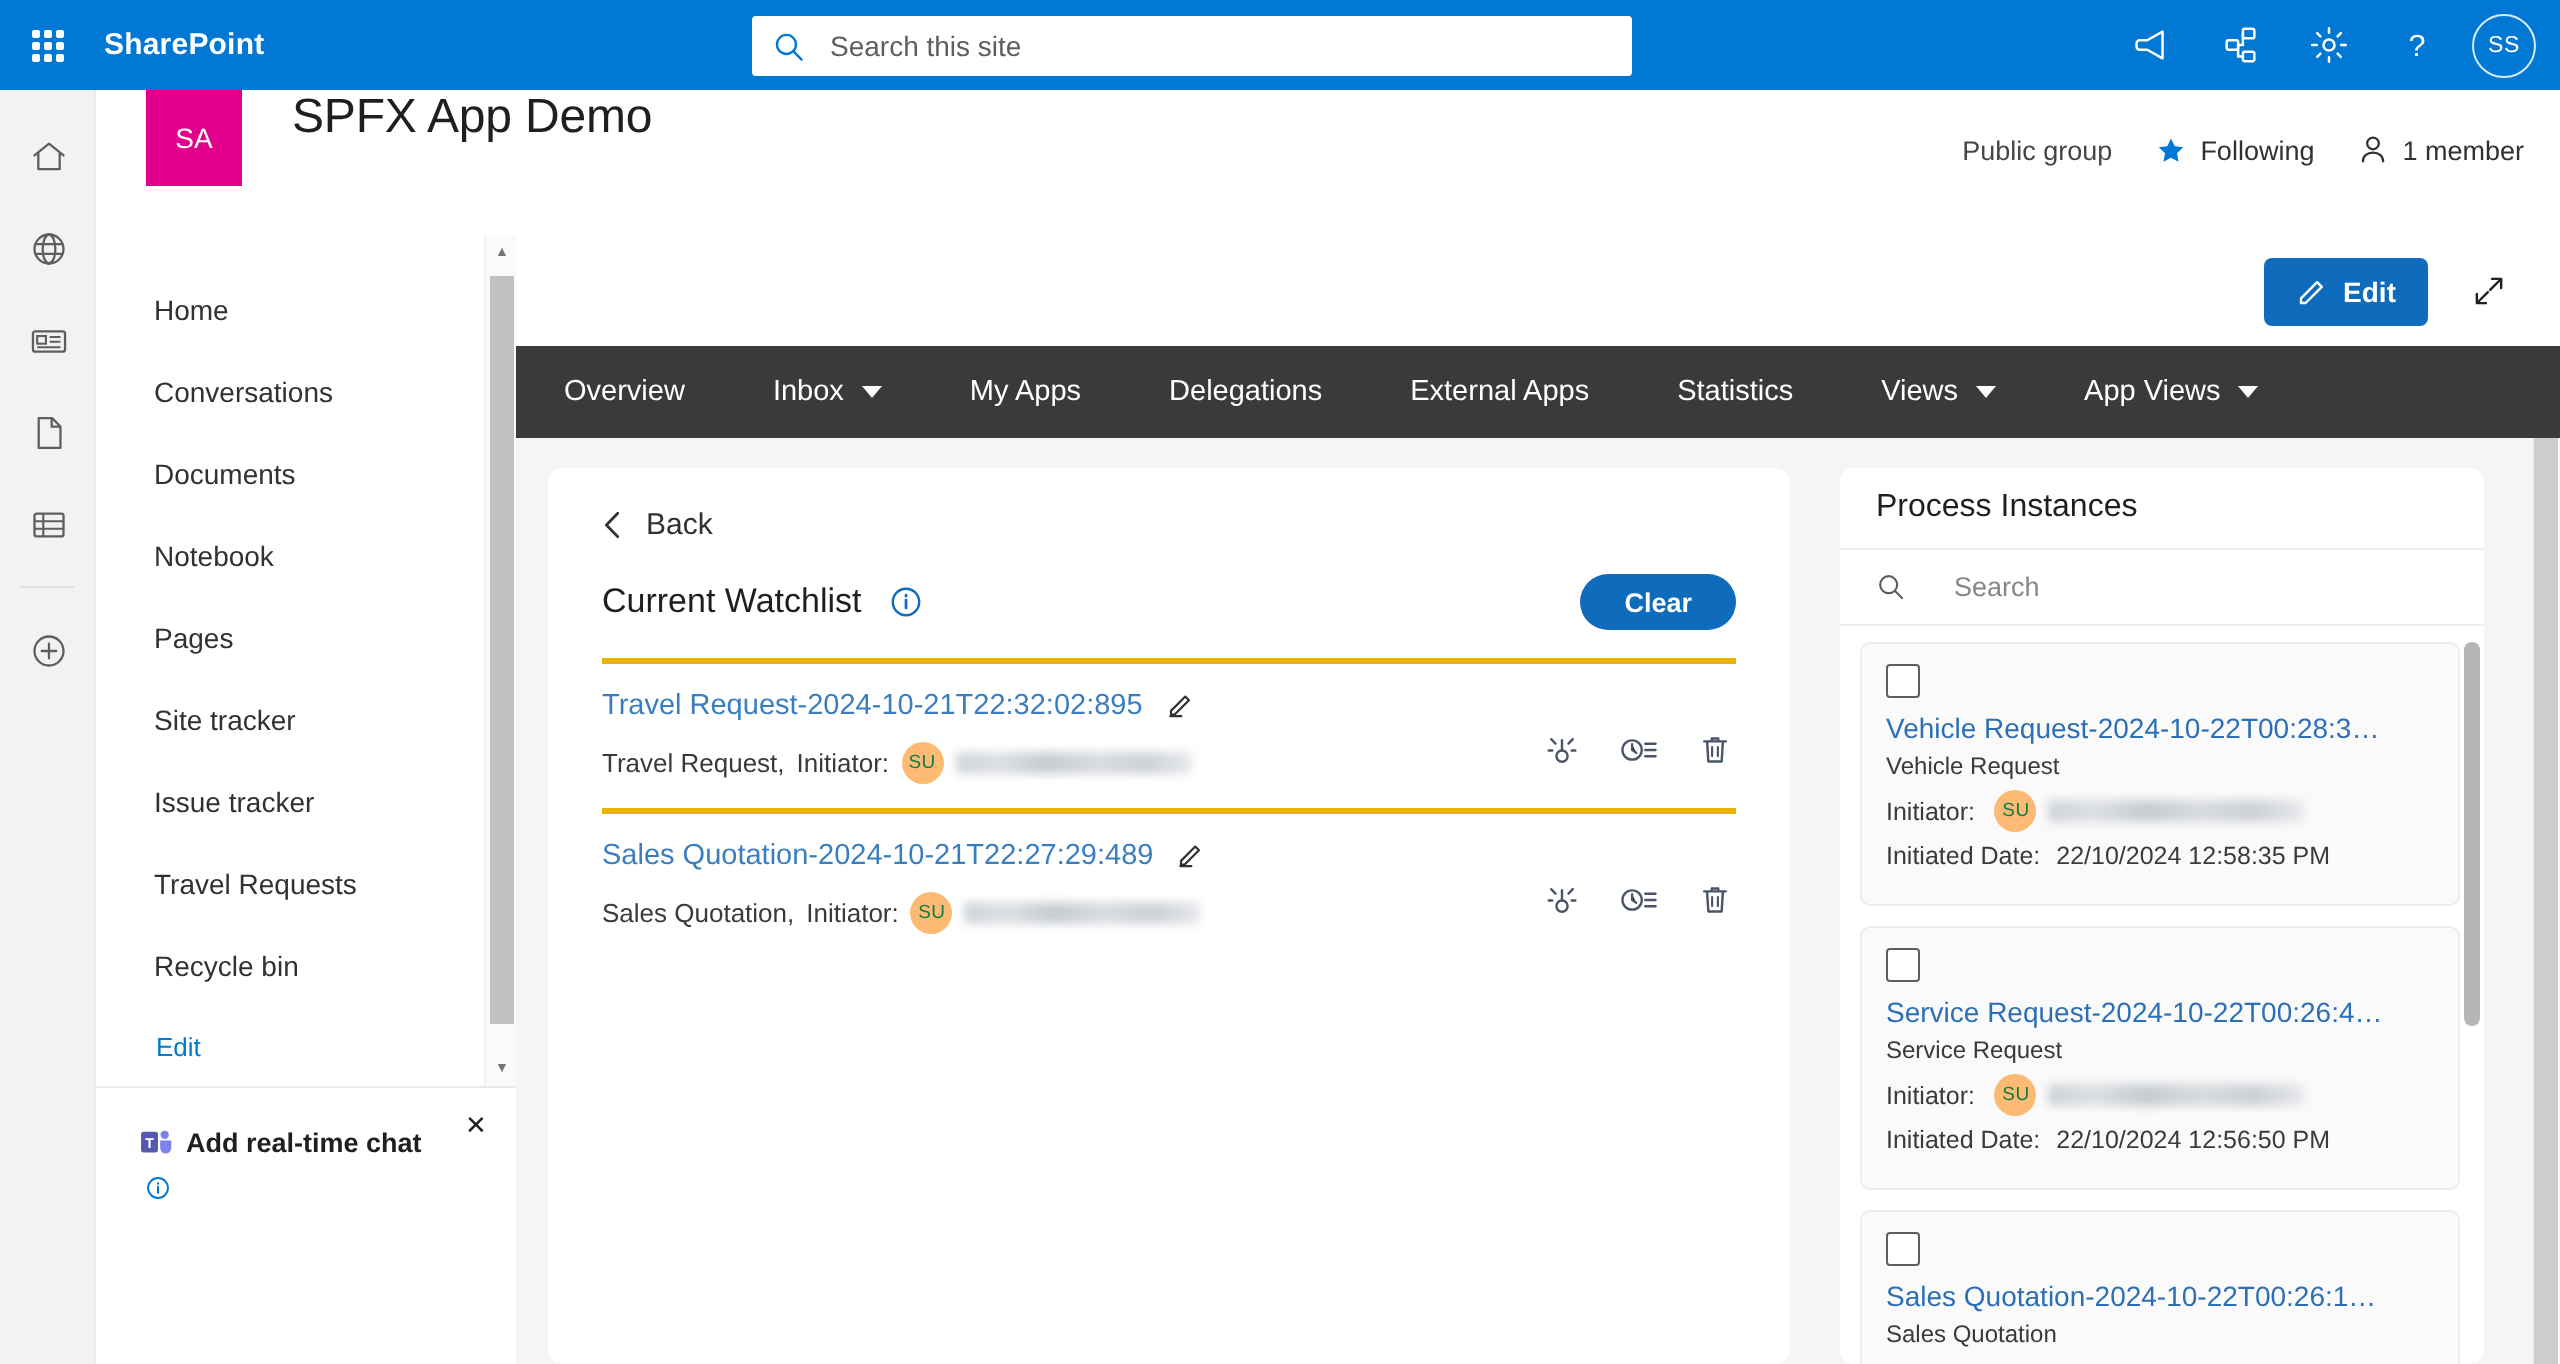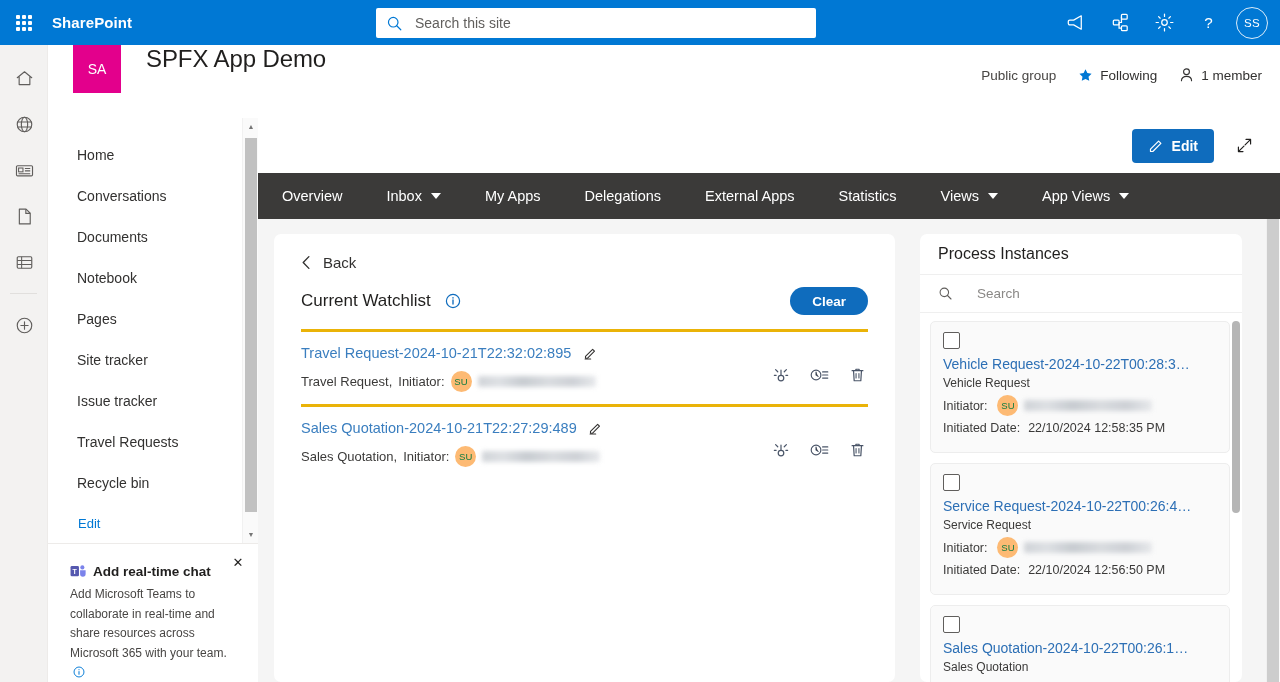--- a/index.html
+++ b/index.html
@@ -546,21 +546,20 @@
       <svg width="17" height="15" viewBox="0 0 18 16">
           <rect x="0.5" y="2" width="9" height="11" rx="1.4" fill="#5558af"></rect>
           <text x="5" y="10.6" font-family="Liberation Sans, sans-serif" font-size="7.5" fill="#fff" text-anchor="middle">T</text>
           <circle cx="13.1" cy="3.6" r="2.2" fill="#7b83eb"></circle>
           <path d="M10.7 6.6h5.9v4.1a2.95 2.95 0 0 1-5.9 0z" fill="#7b83eb"></path>
         </svg>
     </span>
     <span>Add real-time chat</span>
   </div>
   <div class="callout-body">
-    <span>Add Microsoft Teams to collaborate in real-time and share resources across Microsoft 365 with your team.</span>
     <span style="display:inline-block;vertical-align:-2px;margin-left:3px;">
       <svg width="12" height="12" viewBox="0 0 14 14">
           <circle cx="7" cy="7" r="5.8" fill="none" stroke="#0078d4" stroke-width="1.1"></circle>
           <path d="M7 4.2v.3M7 6.3v3.4" stroke="#0078d4" stroke-width="1.2" stroke-linecap="round"></path>
         </svg>
     </span>
   </div>
 </div>
 
 <div class="tabbar">

